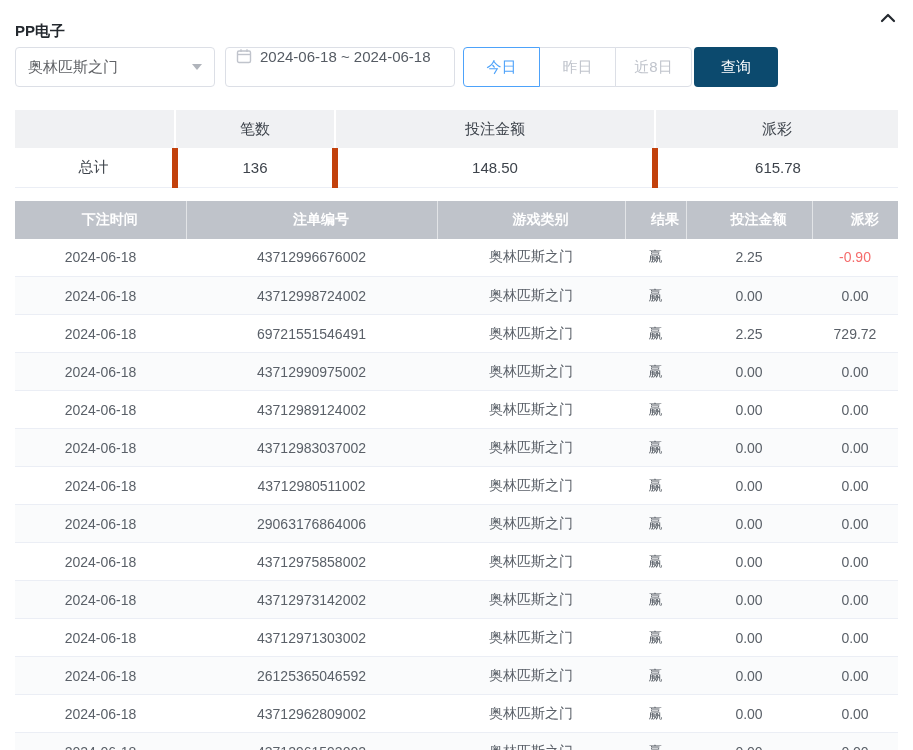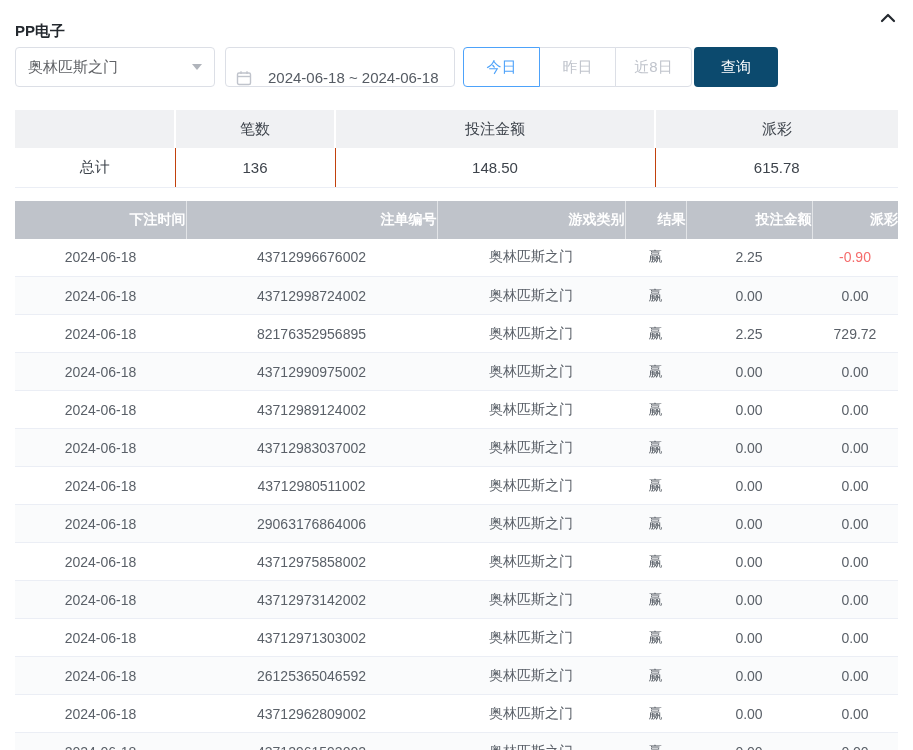--- a/index.html
+++ b/index.html
@@ -29,21 +29,21 @@
     margin-right: 10px; background: #fff;
   }
   .caret-down {
     width: 0; height: 0;
     border-left: 5px solid transparent; border-right: 5px solid transparent;
     border-top: 6px solid #b0b4bb;
   }
   .date-box {
     width: 230px; height: 40px;
     border: 1px solid #dcdfe6; border-radius: 4px;
-    display: flex; align-items: flex-end; gap: 16px;
+    display: flex; align-items: flex-start; gap: 8px;
     padding: 0 10px; color: #555b63; font-size: 15px; cursor: pointer;
     margin-right: 8px; background: #fff;
   }
   .btn-group { display: flex; margin-right: 2px; }
   .quick-btn {
     min-width: 77px; height: 40px; padding: 0 14px;
     background: #fff; border: 1px solid #dcdfe6;
     font-size: 15px; color: #c0c4cc; cursor: pointer;
     font-family: inherit;
   }
@@ -60,31 +60,31 @@
   
   table { border-collapse: collapse; width: 883px; table-layout: fixed; }
   .summary-table { margin-bottom: 13px; }
   .summary-table th {
     height: 38px; background: #f0f1f3; border-right: 2px solid #ffffff;
     font-size: 15px; font-weight: 400; color: #3d434b; text-align: center;
   }
   .summary-table th:last-child { border-right: none; }
   .summary-table td {
     height: 39px; text-align: center; font-size: 15px; color: #3d434b;
-    border-bottom: 1px solid #ebeef5; border-right: 1px solid #c2410c;
+    border-bottom: 1px solid #ebeef5; border-right: 6px solid #c2410c;
     background: #fff;
   }
   .summary-table td:last-child { border-right: none; }
   .sum-col-0 { width: 160px; } .sum-col-1 { width: 160px; }
   .sum-col-2 { width: 320px; } .sum-col-3 { width: 243px; }
 
   
   .main-table th {
     height: 38px; background: #bfc3ca; color: #ffffff;
-    font-size: 14px; font-weight: 700; text-align: right;
+    font-size: 14px; font-weight: 700; text-align: center;
     border-right: 1px solid rgba(255,255,255,0.55);
     padding-left: 19px;
   }
   .main-table th:last-child { border-right: none; }
   .main-table td {
     height: 38px; text-align: center; font-size: 14px; color: #5a6068;
     border-bottom: 1px solid #ebeef5; background: #fff;
   }
   .main-table tbody tr:nth-child(even) td { background: #fafbfc; }
   .main-table td.negative { color: #f56c6c; }
@@ -189,21 +189,21 @@
         <tr>
     <td>2024-06-18</td>
     <td>43712998724002</td>
     <td>奥林匹斯之门</td>
     <td>赢</td>
     <td>0.00</td>
     <td>0.00</td>
   </tr>
         <tr>
     <td>2024-06-18</td>
-    <td>82176352956895</td>
+    <td>69721551546491</td>
     <td>奥林匹斯之门</td>
     <td>赢</td>
     <td>2.25</td>
     <td>729.72</td>
   </tr>
         <tr>
     <td>2024-06-18</td>
     <td>43712990975002</td>
     <td>奥林匹斯之门</td>
     <td>赢</td>

